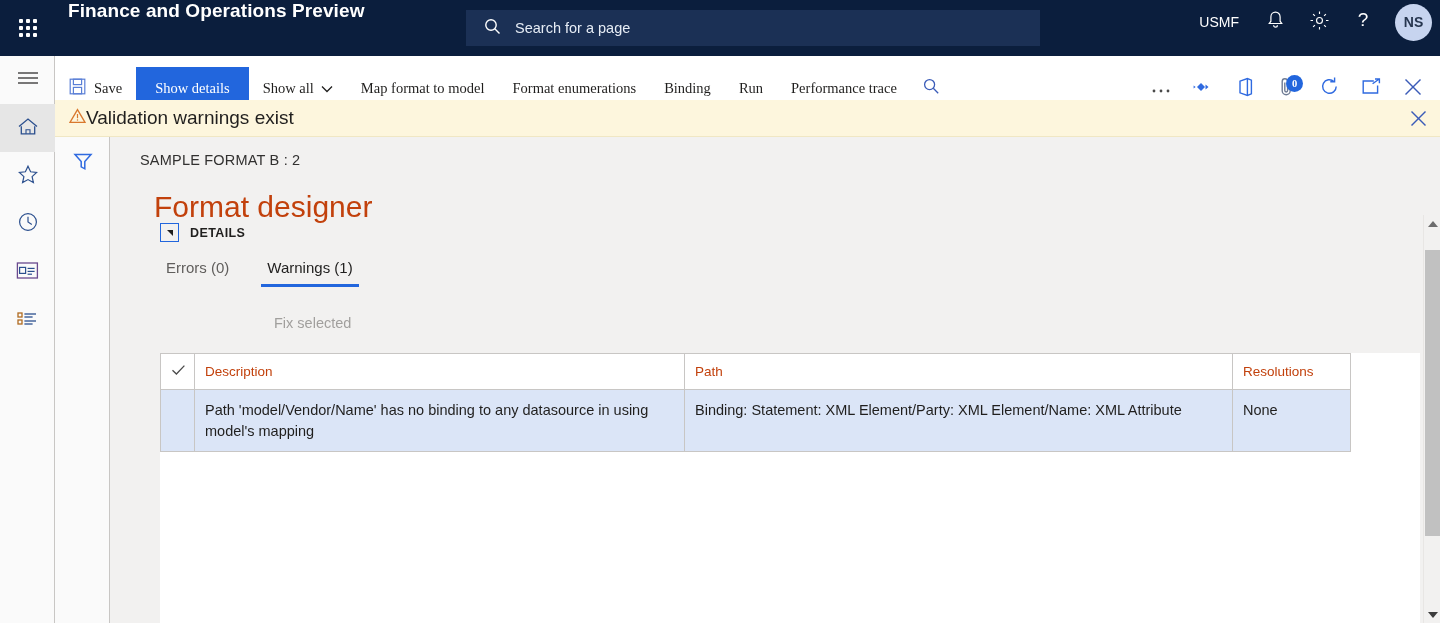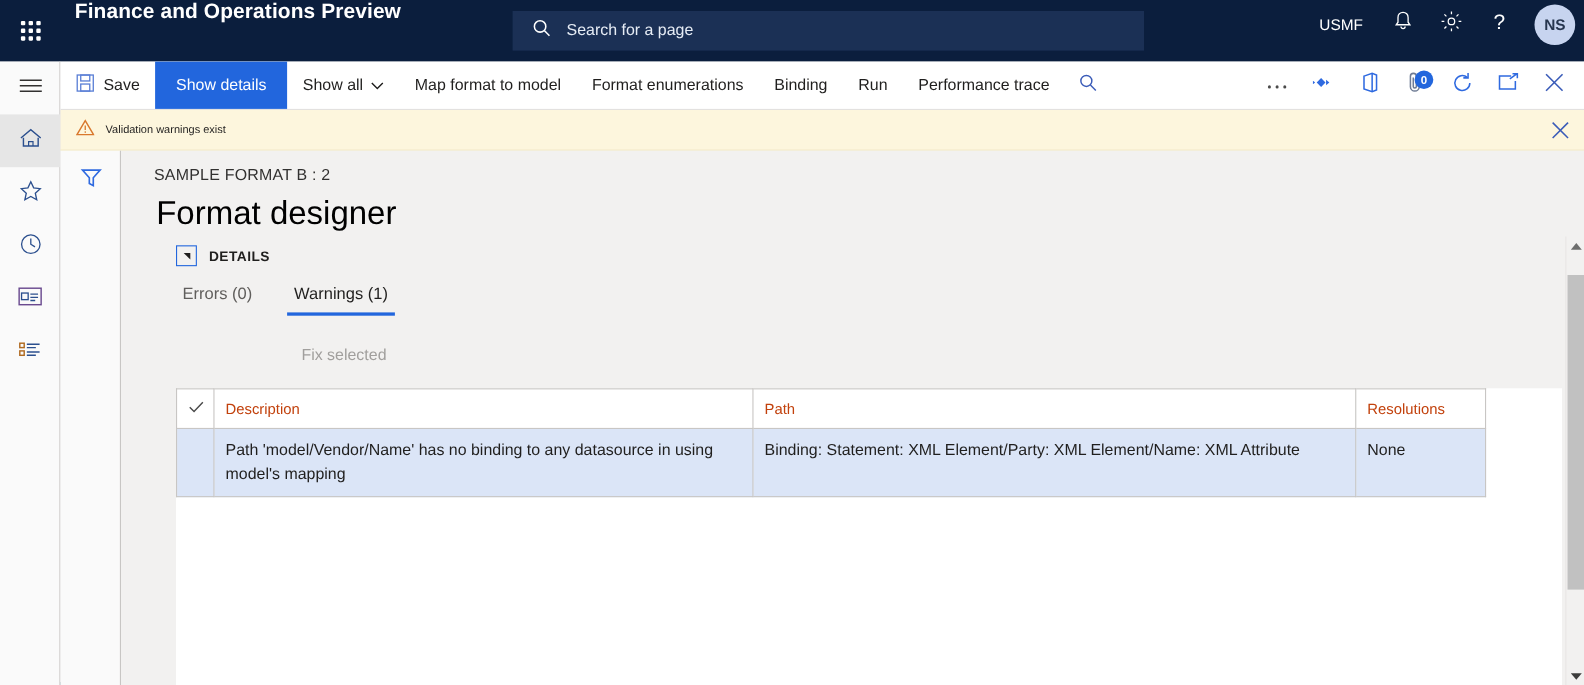--- a/index.html
+++ b/index.html
@@ -91,25 +91,25 @@
   }
   .rail-btn {
     width: 55px; height: 48px;
     display: flex; align-items: center; justify-content: center;
     cursor: pointer;
   }
   .rail-btn.active { background: #e6e6e6; }
 
   
   .cmdbar {
-    position: absolute; left: 55px; top: 56px;
+    position: absolute; left: 55px; top: 67px;
     width: 1385px; height: 44px;
     background: #ffffff;
     border-bottom: 1px solid #e3e1df;
-    display: flex; align-items: stretch;
+    display: flex; align-items: stretch; font-family: Liberation Serif, serif;
   }
   .cmd-item {
     display: flex; align-items: center;
     padding: 0 14px;
     font-size: 14.5px; color: #201f1e;
     cursor: pointer; white-space: nowrap;
   }
   .cmd-item.primary {
     background: #2266dd; color: #ffffff; font-weight: normal;
     padding: 0 19px;
@@ -140,21 +140,21 @@
 
   
   .warnbar {
     position: absolute; left: 55px; top: 100px;
     width: 1385px; height: 37px;
     background: #fdf6dd;
     display: flex; align-items: center;
     border-bottom: 1px solid #f0e7c4;
   }
   .warnbar .wtxt {
-    font-size: 10px; color: #201f1e; margin-left: 10px;
+    font-size: 19px; color: #201f1e; 
   }
   .warnbar .wicon { margin-left: 14px; display: block; }
   .warnbar .wclose {
     margin-left: auto; margin-right: 12px; cursor: pointer;
     display: flex; align-items: center;
   }
 
   
   .filtercol {
     position: absolute; left: 55px; top: 137px;
@@ -174,22 +174,22 @@
     width: 1330px; height: 486px;
     background: #f2f1f0;
     overflow: hidden;
   }
   .breadcrumb {
     position: absolute; left: 30px; top: 15px;
     font-size: 14.5px; color: #323130; letter-spacing: .2px;
   }
   .page-title {
     position: absolute; left: 28px; top: 37px;
-    font-size: 30px; color: #000000; font-weight: normal;
-    margin: 4px;
+    font-size: 30px; color: #c2410c; font-weight: normal;
+    margin: 16px;
   }
   .details-head {
     position: absolute; left: 30px; top: 86px;
     display: flex; align-items: center; padding-left: 20px;
   }
   .collapse-box {
     width: 19px; height: 19px;
     border: 1px solid #2266dd;
     display: flex; align-items: center; justify-content: center;
     cursor: pointer; background: #f2f1f0;

